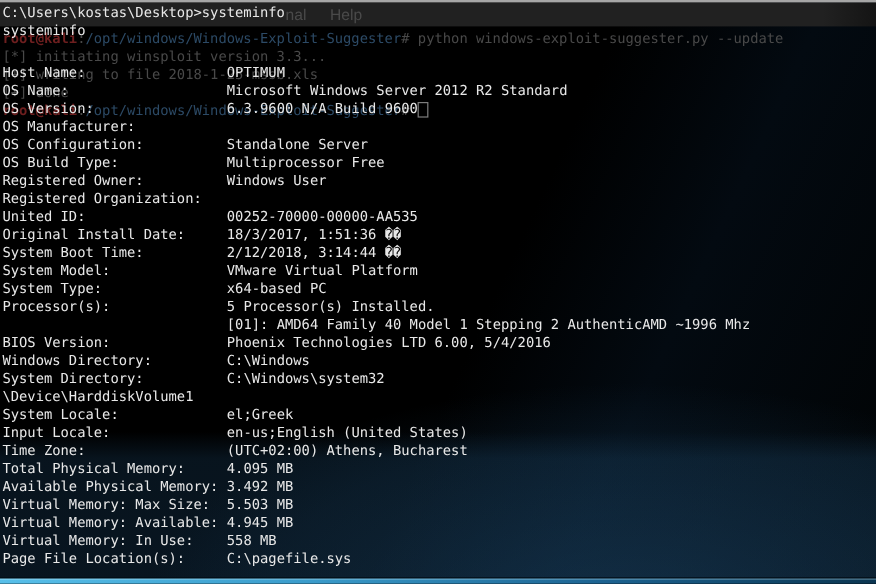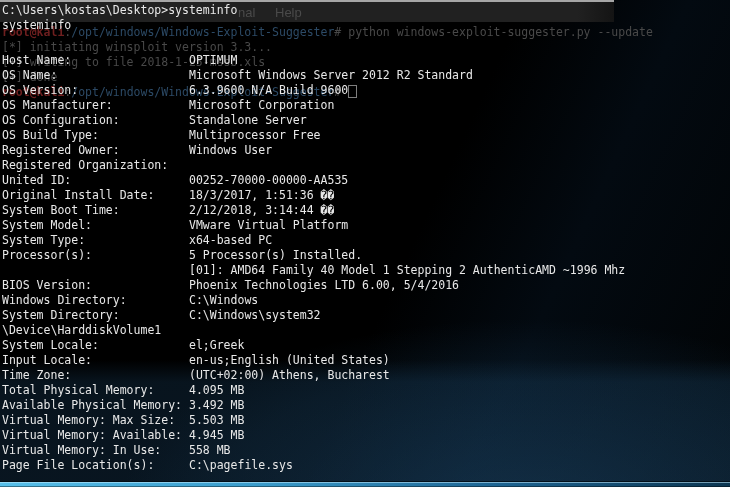--- a/index.html
+++ b/index.html
@@ -9,21 +9,21 @@
     overflow:hidden;
     background:
       radial-gradient(ellipse 520px 240px at 72% 104%, rgba(36,92,136,0.30), rgba(36,92,136,0.10) 60%, transparent 78%),
       linear-gradient(to bottom, rgba(0,0,0,0) 360px, rgba(17,44,66,0.45) 382px, rgba(15,38,58,0.55) 487px),
       linear-gradient(115deg, #000 0 55%, #030a11 72%, #010304 100%);
     background-color:#000;
     font-family:"DejaVu Sans Mono","Liberation Mono",monospace;
   }
   
   .menubar{
-    position:absolute;top:0;left:0;width:614px;height:22px;
+    position:absolute;top:0;left:0;width:730px;height:22px;
     background:linear-gradient(to right,#212121 0 94%,#141414 100%);
     border-top:2px solid #a6a6a6;
     box-sizing:border-box;
   }
   .menufrag{
     position:absolute;top:3px;
     font-family:"Liberation Sans","DejaVu Sans",sans-serif;
     font-size:13px;color:#4a4a4a;line-height:16px;
   }
   
@@ -81,21 +81,20 @@
         <div class="row">
           <span class="lbl">OS Name:</span>
           <span class="val">Microsoft Windows Server 2012 R2 Standard</span>
         </div>
         <div class="row">
           <span class="lbl">OS Version:</span>
           <span class="val">6.3.9600 N/A Build 9600</span>
         </div>
         <div class="row">
           <span class="lbl">OS Manufacturer:</span>
-          <span class="val">Microsoft Corporation</span>
         </div>
         <div class="row">
           <span class="lbl">OS Configuration:</span>
           <span class="val">Standalone Server</span>
         </div>
         <div class="row">
           <span class="lbl">OS Build Type:</span>
           <span class="val">Multiprocessor Free</span>
         </div>
         <div class="row">

